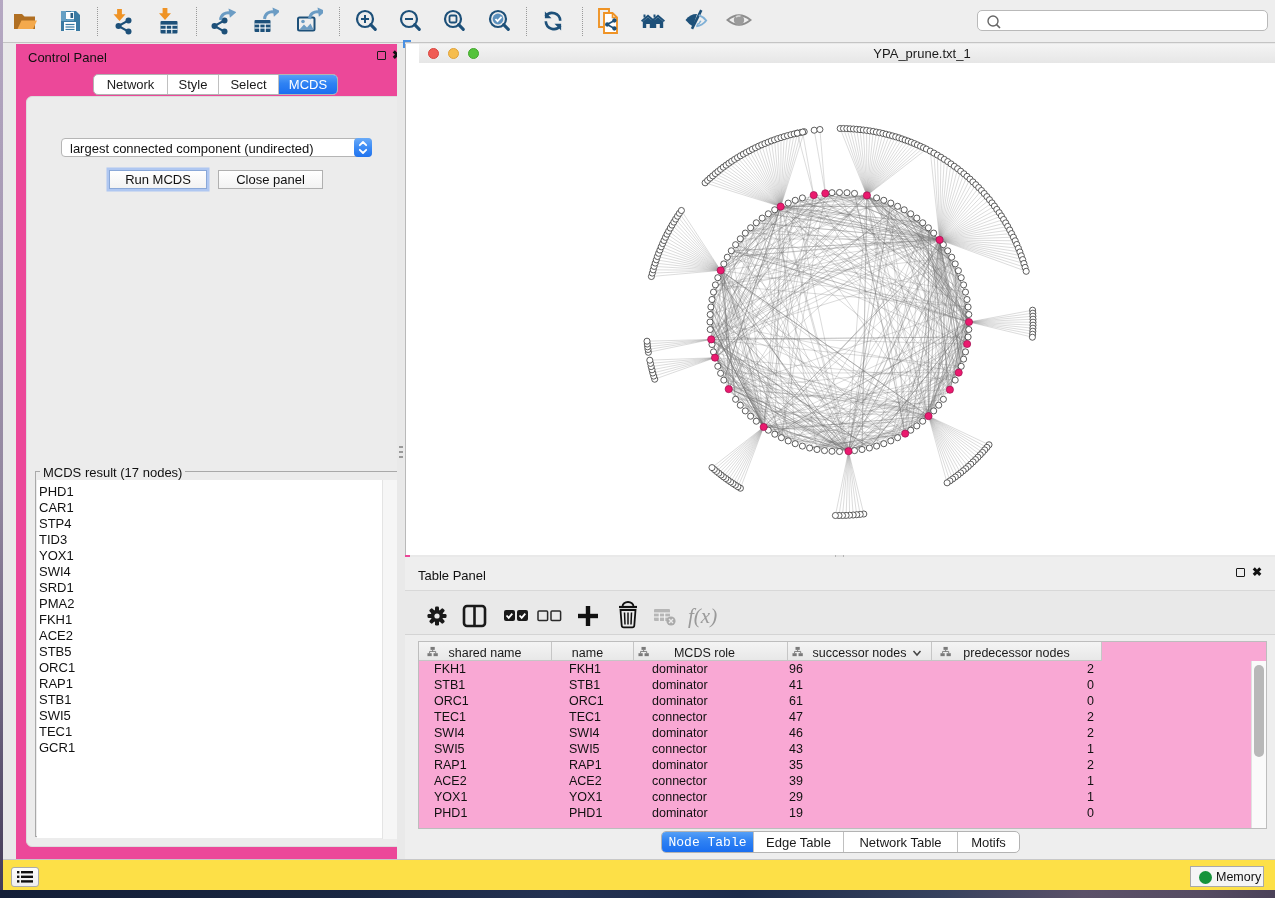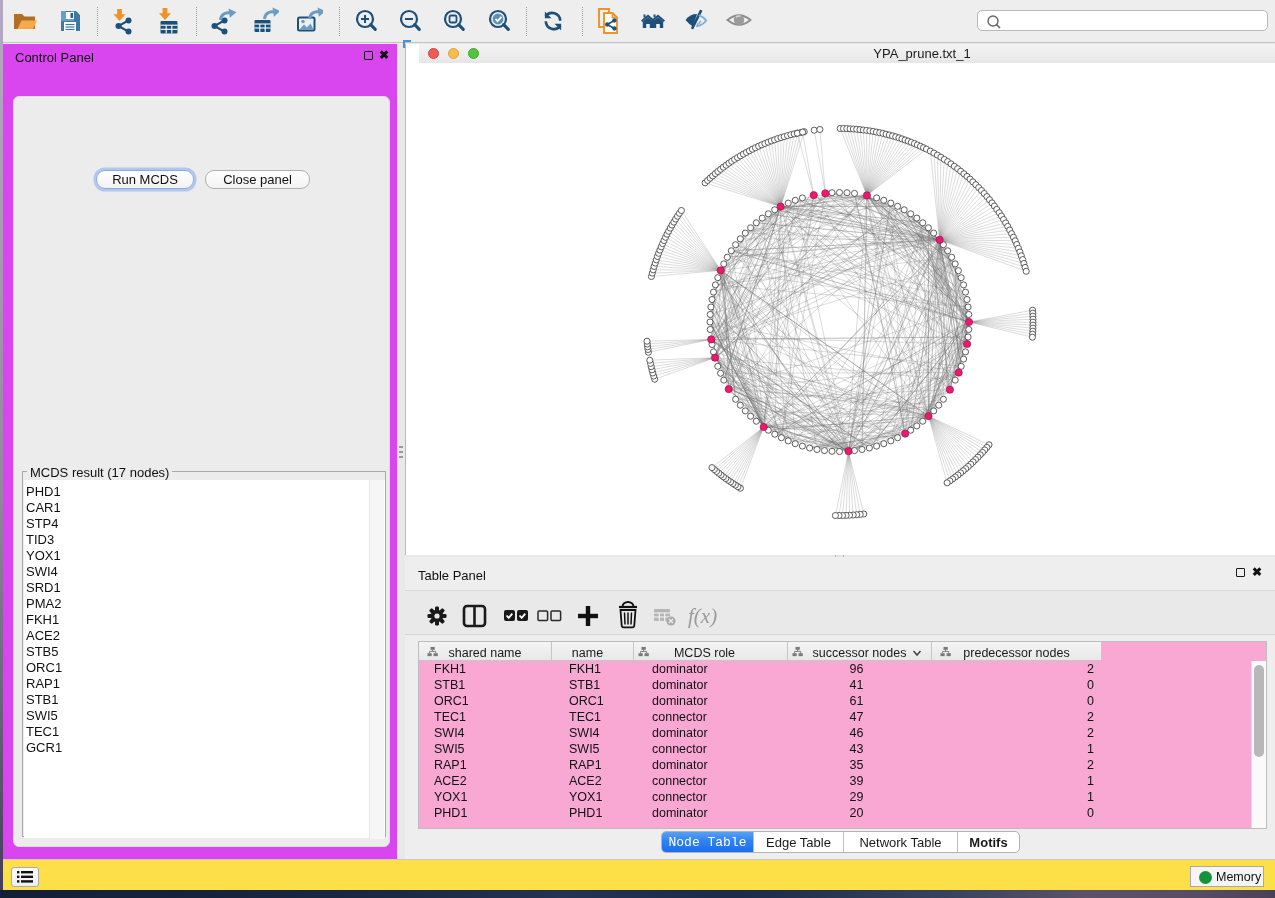--- a/index.html
+++ b/index.html
@@ -10,34 +10,34 @@
 #wall-bottom { left:0; top:890px; width:1275px; height:8px;
   background:linear-gradient(90deg,#131e37 0%,#1a2742 28%,#243253 44%,#1c2b4a 58%,#37425e 74%,#5b5169 85%,#564c63 94%,#4a4158 100%); }
 #wall-left { left:0; top:0; width:3px; height:890px;
   background:linear-gradient(180deg,#b5a8c2 0%,#a89bb5 25%,#93879f 55%,#6b617d 80%,#443c58 100%); }
 
 #toolbar { left:3px; top:0; width:1272px; height:43px; background:#eeeeee; border-bottom:1px solid #c4c4c4; }
 .tsep { position:absolute; top:7px; height:29px; width:0; border-left:1px dotted #9a9a9a; }
 .ticon { position:absolute; top:7px; width:28px; height:28px; }
 #search { position:absolute; left:974px; top:10px; width:291px; height:21px; background:#fff; border:1px solid #b9b9b9; border-radius:5px; }
 
-#cpanel { left:3px; top:44px; width:394px; height:815px; background:#d946ef; }
+#cpanel { left:16px; top:44px; width:394px; height:815px; background:#ec4899; }
 #cp-title { position:absolute; left:12px; top:6px; font-size:13px; color:#111; }
 .wicon-sq { position:absolute; width:9px; height:9px; border:1.6px solid #1a1a1a; border-radius:1px; }
 .wicon-x { position:absolute; font-size:12px; font-weight:bold; color:#111; }
 #cp-tabs { position:absolute; left:77px; top:30px; height:21px; display:flex; border:1px solid #b3b3b3; border-radius:5px; background:#fff; overflow:hidden; }
 #cp-tabs .tab { font-size:13px; color:#1a1a1a; line-height:20px; text-align:center; border-right:1px solid #c0c0c0; }
 #cp-tabs .tab:last-child { border-right:none; }
 #cp-tabs .tab.sel { background:linear-gradient(180deg,#56a0f6 0%,#2f82f3 45%,#1a6ef0 100%); color:#fff; }
 #cp-inner { position:absolute; left:10px; top:52px; width:377px; height:751px; background:#ececec; border:1px solid #dcdcdc; border-radius:6px; }
 #opt-label { position:absolute; left:0; top:70px; width:394px; text-align:center; font-size:13px; color:#111; }
 #opt-select { position:absolute; left:45px; top:94px; width:311px; height:19px; background:#fff; border:1px solid #b5b5b5; border-radius:4px; }
 #opt-select .txt { position:absolute; left:8px; top:2px; font-size:13px; color:#111; }
 #opt-stepper { position:absolute; right:-1px; top:-1px; width:18px; height:19px; border-radius:4px; background:linear-gradient(180deg,#6aabf8 0%,#3c8bf5 50%,#2173ee 100%); }
-.btn { position:absolute; height:19px; background:linear-gradient(180deg,#ffffff,#f2f2f2); border:1px solid #b0b0b0; border-radius:9px; font-size:13px; color:#111; text-align:center; line-height:17px; }
+.btn { position:absolute; height:19px; background:linear-gradient(180deg,#ffffff,#f2f2f2); border:1px solid #b0b0b0; border-radius:0; font-size:13px; color:#111; text-align:center; line-height:17px; }
 #btn-run { left:93px; top:126px; width:98px; box-shadow:0 0 0 2.5px rgba(125,170,246,.55); border-color:#8aa8d8; }
 #btn-close { left:202px; top:126px; width:105px; }
 #fieldset { position:absolute; left:19px; top:427px; width:364px; height:366px; border:1px solid #a9a9a9; }
 #fs-legend { position:absolute; left:4px; top:-7px; background:#ececec; padding:0 3px; font-size:13px; color:#111; }
 #fs-list { position:absolute; left:1px; top:8px; width:361px; height:358px; background:#fff; font-size:13px; color:#111; line-height:16px; padding:4px 0 0 2px; }
 #fs-scroll { position:absolute; right:1px; top:8px; width:15px; height:359px; background:#f6f6f6; border-left:1px solid #e4e4e4; }
 
 #statusbar { left:3px; top:859px; width:1272px; height:31px; background:#fde047; border-top:1px solid #c8c8c8; }
 #hamburger { position:absolute; left:8px; top:7px; width:28px; height:20px; background:linear-gradient(180deg,#fefefe,#eeeeee); border:1px solid #ababab; border-radius:3px; }
 #memory { position:absolute; right:11px; top:6px; width:74px; height:21px; background:#f5f5f5; border:1px solid #a9a9a9; font-size:12.5px; color:#111; }
@@ -58,27 +58,27 @@
 #tp-title { position:absolute; left:13px; top:11px; font-size:13px; color:#111; }
 #tp-toolbar { position:absolute; left:0px; top:33px; width:870px; height:45px; background:#e9e9e9; border-top:1px solid #d8d8d8; border-bottom:1px solid #d4d4d4; }
 #tbl { position:absolute; left:13px; top:84px; width:849px; height:188px; background:#f9a8d4; border:1px solid #bdbdbd; }
 #tbl-head { position:absolute; left:0; top:0; height:19px; width:847px; }
 .th { position:absolute; top:0; height:19px; background:linear-gradient(180deg,#f4f4f4,#e8e8e8); border-right:1px solid #c6c6c6; border-bottom:1px solid #c6c6c6; font-size:12.5px; color:#1a1a1a; }
 .th .lbl { position:absolute; top:3.5px; width:100%; text-align:center; }
 .trow { position:absolute; left:0; width:830px; height:16px; font-size:12.5px; color:#111; }
 .trow .c1 { position:absolute; left:15px; }
 .trow .c2 { position:absolute; left:150px; }
 .trow .c3 { position:absolute; left:233px; }
-.trow .c4 { position:absolute; left:370px; width:135px; text-align:center; }
+.trow .c4 { position:absolute; left:370px; width:135px; text-align:left; }
 .trow .c5 { position:absolute; left:540px; width:135px; text-align:right; }
 #tbl-scroll { position:absolute; right:0px; top:19px; width:15px; height:167px; background:#fafafa; border-left:1px solid #e0e0e0; }
 #tbl-thumb { position:absolute; left:2px; top:4px; width:10px; height:92px; background:#b8b8b8; border-radius:5px; }
 #tp-tabs { position:absolute; left:256px; top:274px; height:22px; display:flex; border:1px solid #b3b3b3; border-radius:5px; background:#fff; overflow:hidden; }
 #tp-tabs .tab { font-size:13px; color:#1a1a1a; line-height:21px; text-align:center; border-right:1px solid #c0c0c0; }
-#tp-tabs .tab:last-child { border-right:none;font-weight:bold; }
+#tp-tabs .tab:last-child { border-right:none; }
 #tp-tabs .tab.sel { background:linear-gradient(180deg,#56a0f6 0%,#2f82f3 45%,#1a6ef0 100%); color:#fff;font-family:Liberation Mono, monospace; }
 </style>
 </head>
 <body>
 <div class="abs" id="wall-left"></div>
 <div class="abs" id="wall-bottom"></div>
 
 <div class="abs" id="toolbar">
     <div class="ticon" style="left:7px;">
 <svg width="28" height="28" viewBox="0 0 28 28">
@@ -237,21 +237,36 @@
         <circle cx="9" cy="10" r="5" stroke="#666" stroke-width="1.4" fill="none"></circle>
         <line x1="12.6" y1="13.6" x2="16" y2="17" stroke="#666" stroke-width="1.6"></line>
       </svg>
     </div>
   </div>
 
 <div class="abs" id="cpanel">
   <div id="cp-title">Control Panel</div>
   <div class="wicon-sq" style="left:361px;top:7px;"></div>
   <div class="wicon-x" style="left:376px;top:4px;">✖</div>
+  <div id="cp-tabs">
+    <div class="tab" style="width:74px;">Network</div>
+    <div class="tab" style="width:51px;">Style</div>
+    <div class="tab" style="width:60px;">Select</div>
+    <div class="tab sel" style="width:58px;">MCDS</div>
+  </div>
   <div id="cp-inner"></div>
+  <div id="opt-select">
+      <span class="txt">largest connected component (undirected)</span>
+    <div id="opt-stepper"><svg width="18" height="19" viewBox="0 0 18 19">
+          <g stroke="#fff" stroke-width="1.8" fill="none" stroke-linecap="round" stroke-linejoin="round">
+            <path d="M5.8,7.2 L9,4 l3.2,3.2"></path>
+            <path d="M5.8,11.8 L9,15 l3.2,-3.2"></path>
+          </g>
+        </svg></div>
+  </div>
   <div class="btn" id="btn-run">Run MCDS</div>
   <div class="btn" id="btn-close">Close panel</div>
   <div id="fieldset">
     <div id="fs-list">PHD1<br>CAR1<br>STP4<br>TID3<br>YOX1<br>SWI4<br>SRD1<br>PMA2<br>FKH1<br>ACE2<br>STB5<br>ORC1<br>RAP1<br>STB1<br>SWI5<br>TEC1<br>GCR1</div>
     <div id="fs-scroll"></div>
     <div id="fs-legend">MCDS result (17 nodes)</div>
   </div>
 </div>
 
 <div class="abs" id="vsplit"></div>
@@ -1418,21 +1433,21 @@
         <span class="c1">YOX1</span>
         <span class="c2">YOX1</span>
         <span class="c3">connector</span>
         <span class="c4">29</span>
         <span class="c5">1</span>
       </div>
       <div class="trow" style="top:164px;">
         <span class="c1">PHD1</span>
         <span class="c2">PHD1</span>
         <span class="c3">dominator</span>
-        <span class="c4">20</span>
+        <span class="c4">19</span>
         <span class="c5">0</span>
       </div>
     <div id="tbl-scroll">
         <div id="tbl-thumb"></div>
       </div>
   </div>
   <div id="tp-tabs">
     <div class="tab sel" style="width:92px;">Node Table</div>
     <div class="tab" style="width:90px;">Edge Table</div>
     <div class="tab" style="width:114px;">Network Table</div>

